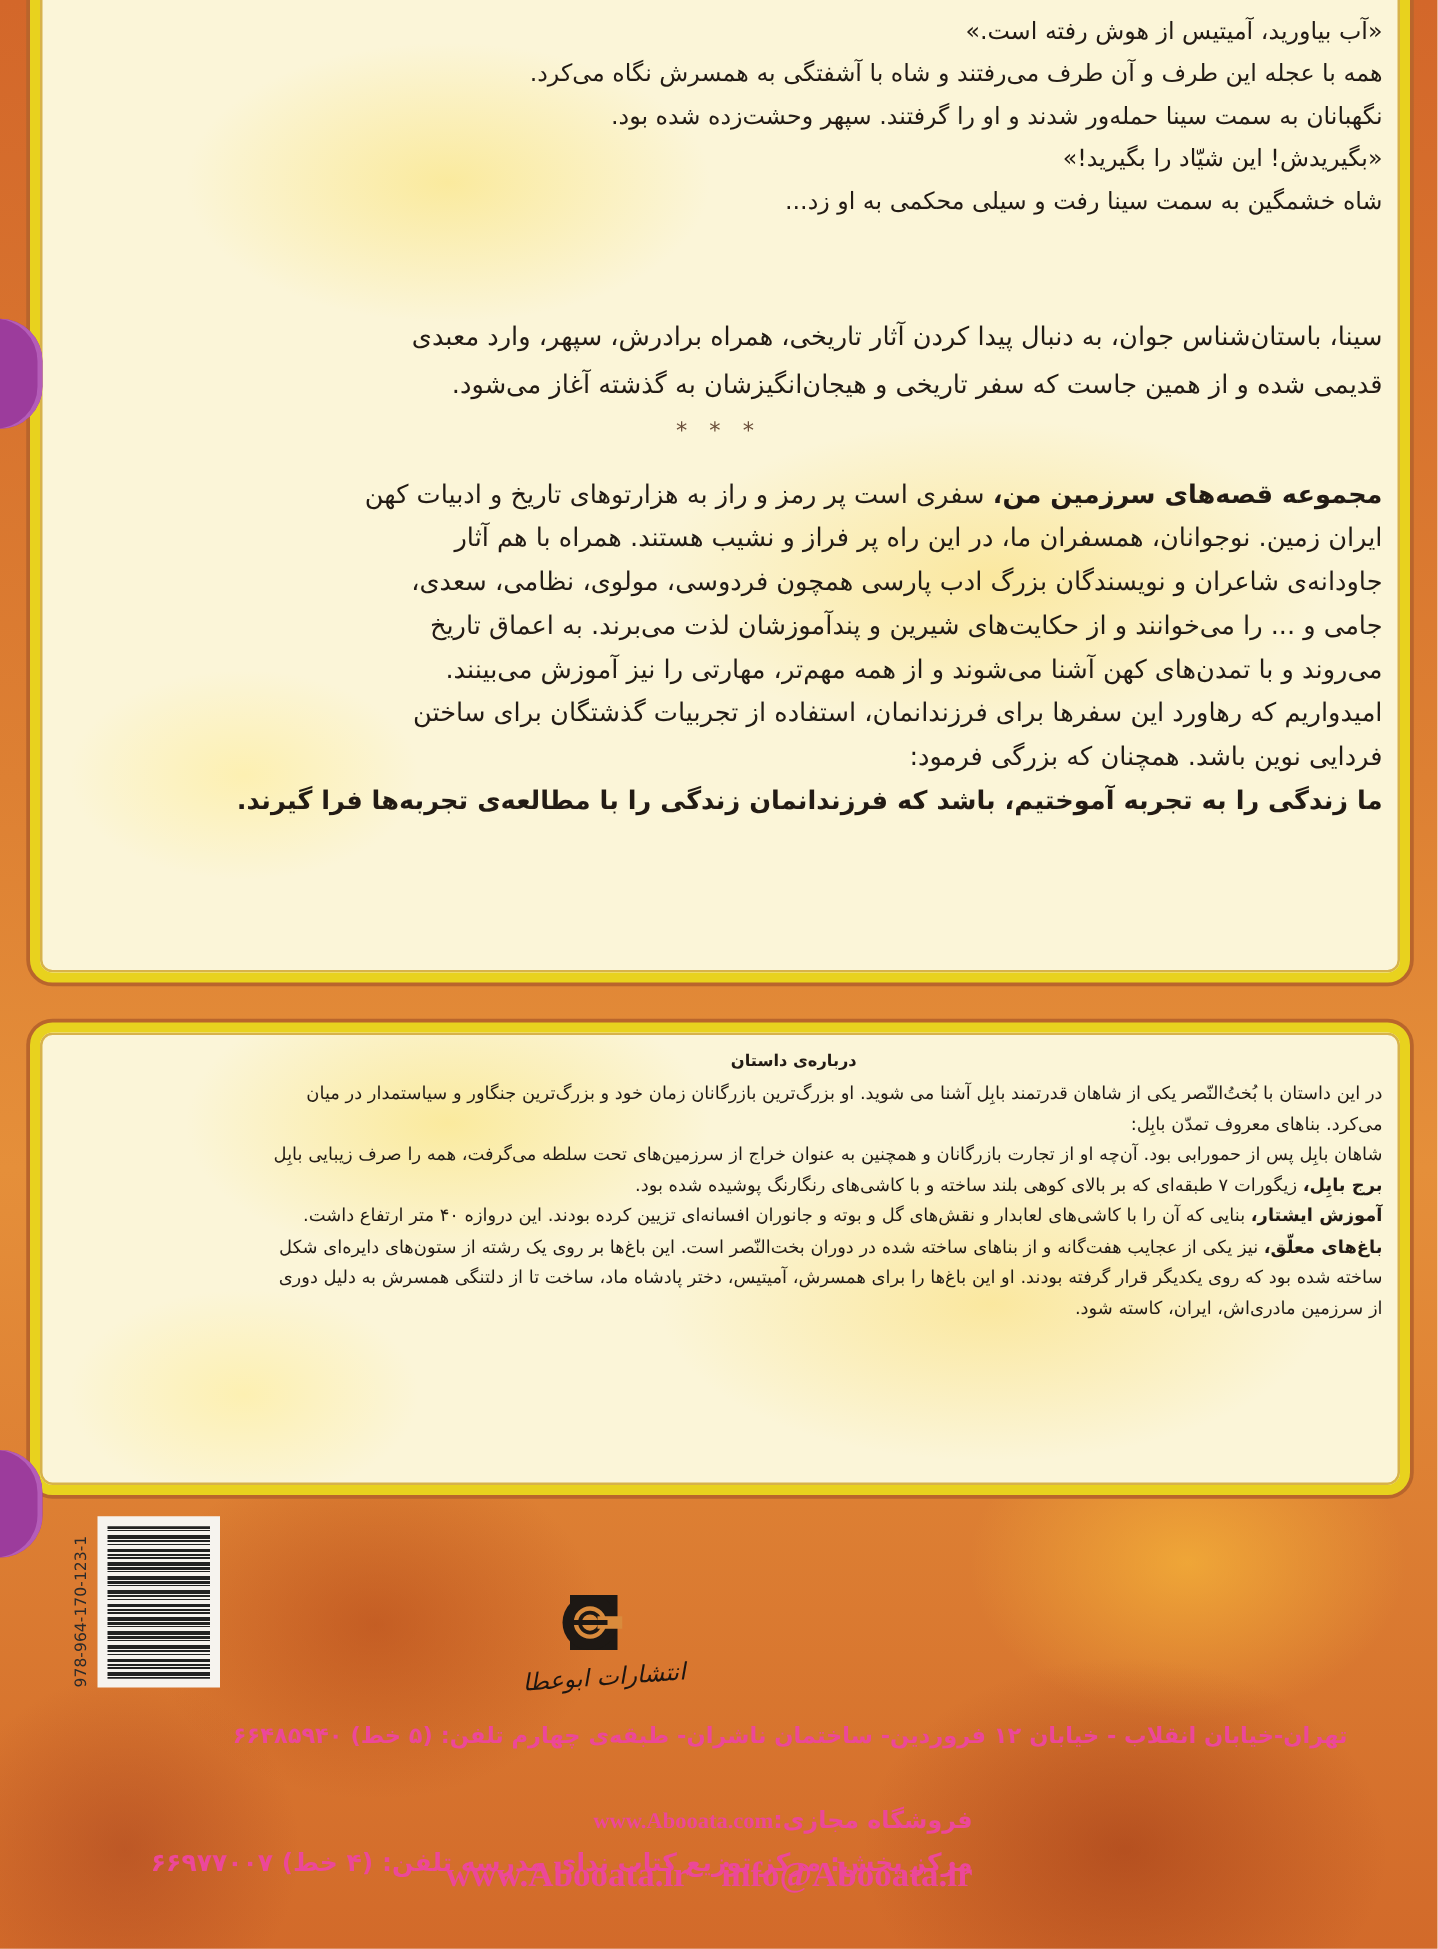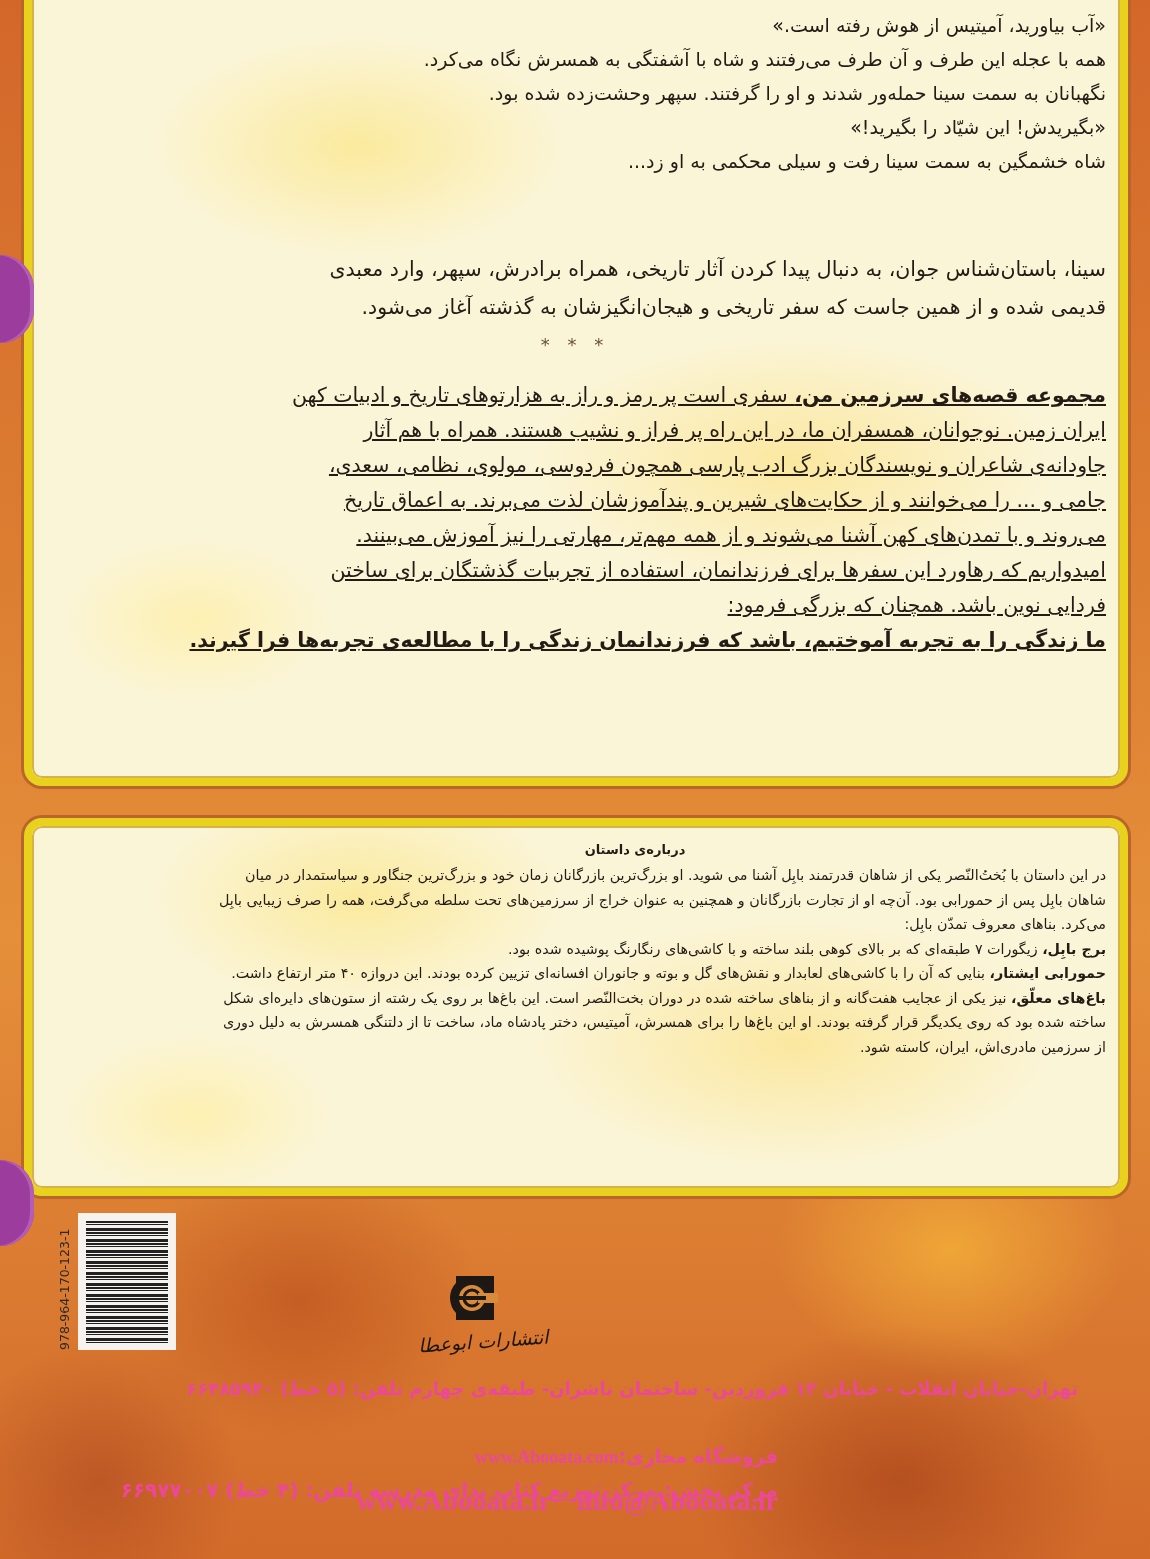--- a/index.html
+++ b/index.html
@@ -54,21 +54,21 @@
     .summary-line { font-size: 20.5px; line-height: 38px; font-weight: normal; white-space: nowrap; }
     #stars {
       position: absolute;
       top: 334px;
       left: 0; right: 0;
       text-align: center;
       font-size: 18px;
       color: #6a4f3a;
       letter-spacing: 6px;
     }
-    #series-block { top: 378px; text-decoration: underline; }
+    #series-block { top: 378px; }
     .series-line { font-size: 20.5px; line-height: 35px; white-space: nowrap; }
     .b { font-weight: bold; }
     #quote-line { font-weight: bold; font-size: 20.5px; }
 
     #about-block { position: absolute; top: 842px; right: 44px; left: 44px; text-align: right; }
     #about-title { text-align: center; font-weight: bold; font-size: 13px; margin-bottom: 6px; padding-left: 120px; }
     .about-line { font-size: 14.3px; line-height: 24.5px; white-space: nowrap; }
 
     #barcode {
       position: absolute;
@@ -153,24 +153,24 @@
   <div class="series-line">جامی و ... را می‌خوانند و از حکایت‌های شیرین و پندآموزشان لذت می‌برند. به اعماق تاریخ</div>
   <div class="series-line">می‌روند و با تمدن‌های کهن آشنا می‌شوند و از همه مهم‌تر، مهارتی را نیز آموزش می‌بینند.</div>
   <div class="series-line">امیدواریم که رهاورد این سفرها برای  فرزندانمان، استفاده از تجربیات گذشتگان برای ساختن</div>
   <div class="series-line">فردایی نوین باشد. همچنان که بزرگی فرمود:</div>
   <div id="quote-line" class="series-line">ما زندگی را به تجربه آموختیم، باشد که فرزندانمان زندگی را با مطالعه‌ی تجربه‌ها فرا گیرند.</div>
 </div>
 
 <div id="about-block">
   <div id="about-title">درباره‌ی داستان</div>
   <div class="about-line">در این داستان با بُختُ‌النّصر یکی از شاهان قدرتمند بابِل آشنا می شوید.  او بزرگ‌ترین بازرگانان زمان خود و بزرگ‌ترین جنگاور و سیاستمدار در میان</div>
+  <div class="about-line">می‌کرد.  بناهای معروف تمدّن بابِل:</div>
   <div class="about-line">شاهان بابِل پس از حمورابی بود. آن‌چه او از تجارت بازرگانان و همچنین به عنوان خراج از سرزمین‌های تحت سلطه می‌گرفت، همه را صرف زیبایی بابِل</div>
-  <div class="about-line">می‌کرد.  بناهای معروف تمدّن بابِل:</div>
   <div class="about-line"><span class="b">برج بابِل،</span><span> زیگورات ۷ طبقه‌ای که بر بالای کوهی بلند ساخته و با کاشی‌های رنگارنگ پوشیده شده بود.</span></div>
-  <div class="about-line"><span class="b">حمورابی ایشتار،</span><span> بنایی که آن را با کاشی‌های لعابدار و نقش‌های گل و بوته و جانوران افسانه‌ای تزیین کرده بودند. این دروازه ۴۰ متر ارتفاع داشت.</span></div>
+  <div class="about-line"><span class="b">آموزش ایشتار،</span><span> بنایی که آن را با کاشی‌های لعابدار و نقش‌های گل و بوته و جانوران افسانه‌ای تزیین کرده بودند. این دروازه ۴۰ متر ارتفاع داشت.</span></div>
   <div class="about-line"><span class="b">باغ‌های معلّق،</span><span> نیز یکی از عجایب هفت‌گانه و از بناهای ساخته شده در دوران بخت‌النّصر است. این باغ‌ها بر روی یک رشته از ستون‌های دایره‌ای شکل</span></div>
   <div class="about-line">ساخته شده بود که روی یکدیگر قرار گرفته بودند. او این باغ‌ها را برای همسرش، آمیتیس، دختر پادشاه ماد، ساخت تا از دلتنگی همسرش به دلیل دوری</div>
   <div class="about-line">از سرزمین مادری‌اش، ایران، کاسته شود.</div>
 </div>
 
 <div id="barcode">
   <div id="barcode-bars"></div>
 </div>
 <div id="isbn-text">978-964-170-123-1</div>
 

